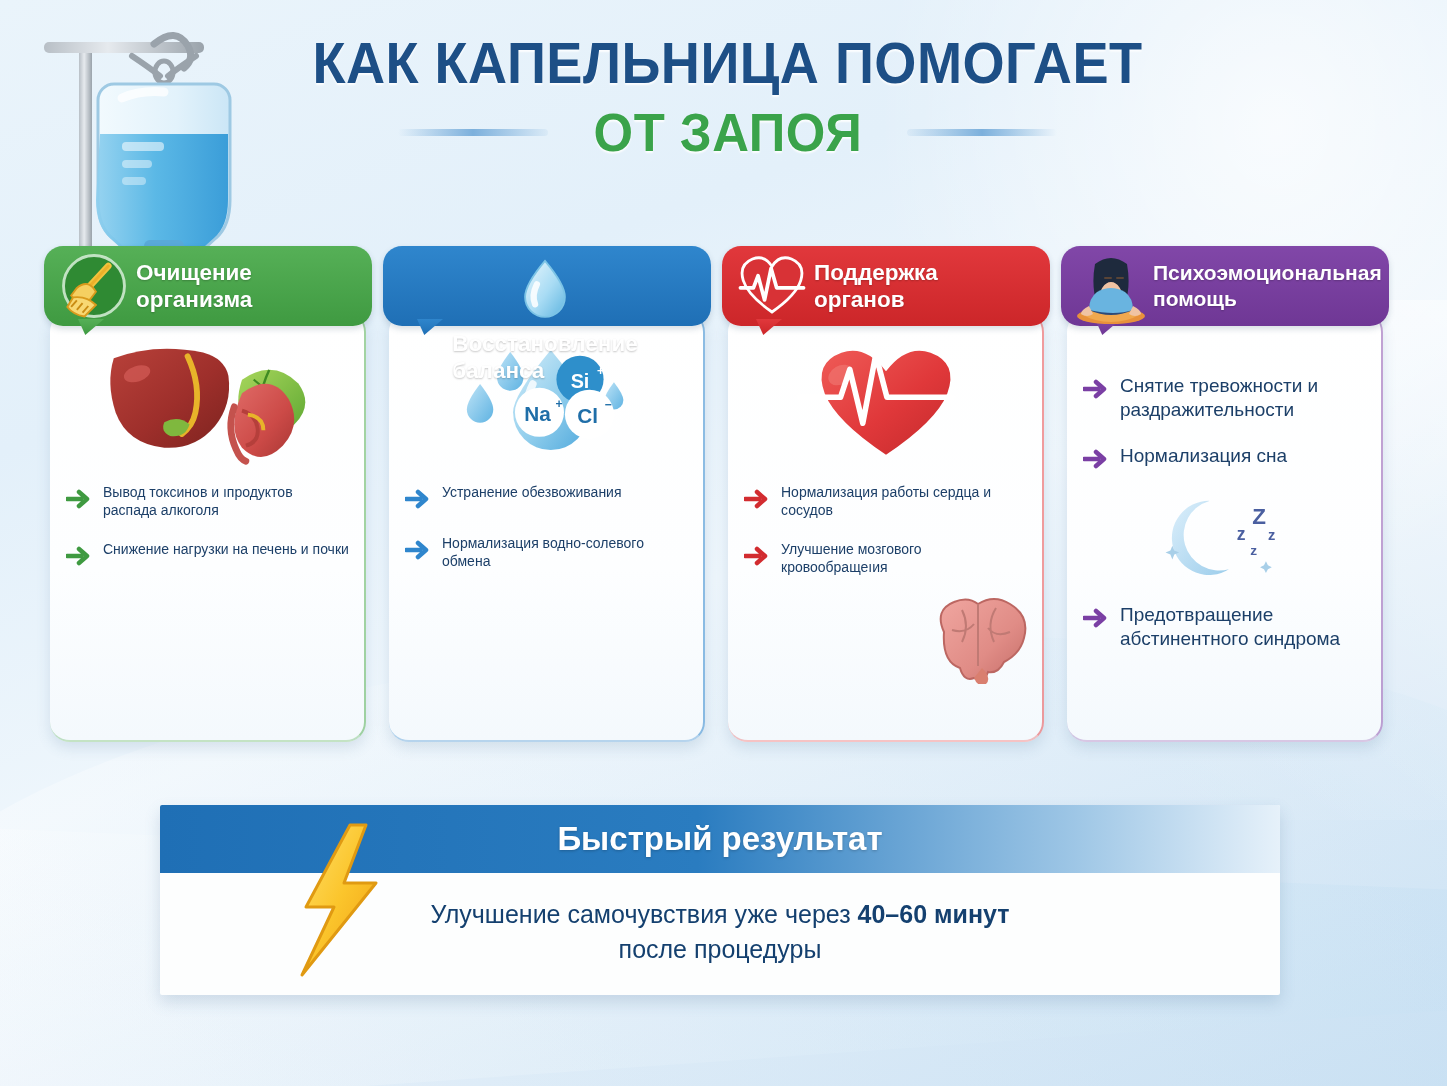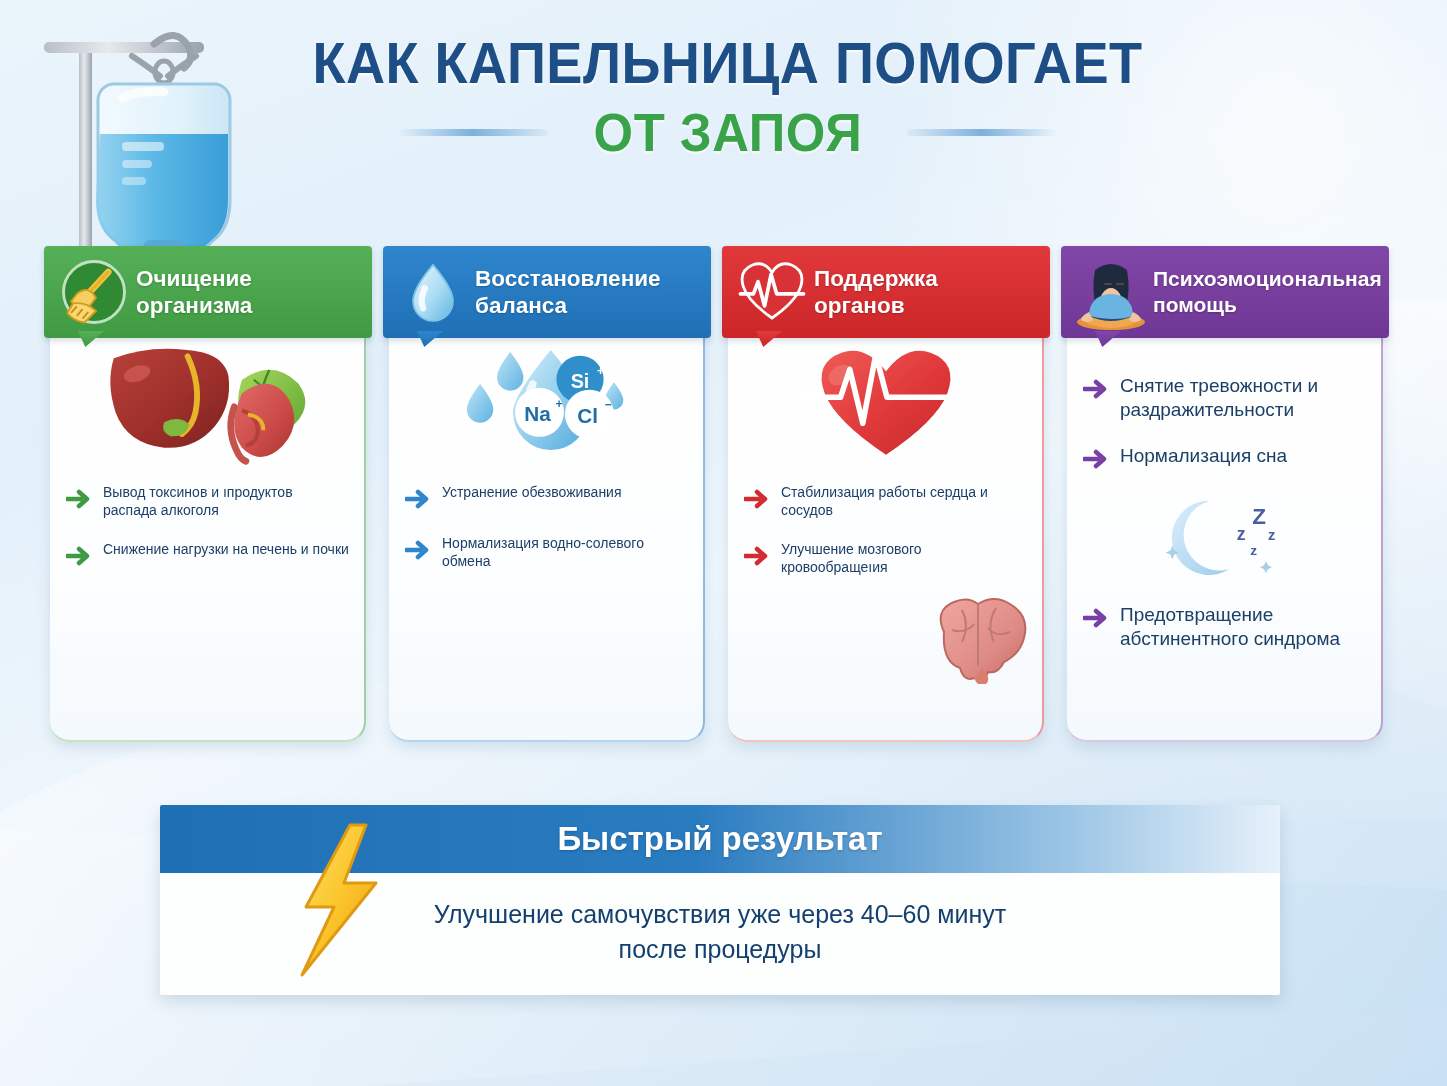--- a/index.html
+++ b/index.html
@@ -35,28 +35,28 @@
     text-shadow:0 2px 2px rgba(255,255,255,.9);transform:scaleX(.96);}
 
   
   .iv{position:absolute;left:36px;top:12px;width:230px;height:740px;pointer-events:none;}
 
   
   .cards{position:absolute;left:44px;top:246px;width:1366px;height:496px;
         display:flex;gap:11px;}
   .card{position:relative;width:328px;}
   .card-head{
-    position:relative;z-index:3;height:92px;border-radius:4px;
+    position:relative;z-index:3;height:80px;border-radius:19px;
     display:flex;align-items:center;box-sizing:border-box;padding:0 12px 0 8px;
     box-shadow:0 3px 6px rgba(40,70,100,.18);
   }
   .card-head:after{content:"";position:absolute;left:34px;bottom:-9px;width:26px;height:16px;
     background:inherit;clip-path:polygon(0 0,100% 0,28% 100%);z-index:-1;}
   .c1 .card-head{background:linear-gradient(180deg,#56b057,#3f9a41);}
-  .c2 .card-head{background:linear-gradient(180deg,#2f86cd,#1f6fb5);}
+  .c2 .card-head{background:linear-gradient(180deg,#2f86cd,#1f6fb5);flex-direction:column;}
   .c3 .card-head{background:linear-gradient(180deg,#e1383c,#cc2629);}
   .c4 .card-head{background:linear-gradient(180deg,#8147a8,#6f3795);}
   .head-icon{width:84px;height:84px;flex:0 0 84px;display:flex;align-items:center;justify-content:center;}
   .head-title{color:#fff;font-size:22.5px;font-weight:bold;line-height:1.22;
      text-shadow:0 1px 2px rgba(0,0,0,.22);flex:1;}
   .c4 .head-title{font-size:21px;}
 
   .card-body{
     position:absolute;left:6px;right:6px;top:66px;bottom:0;
     background:linear-gradient(180deg,#ffffff 0%,#fdfeff 60%,#f4f9fd 100%);
@@ -77,21 +77,21 @@
   .c4 .bullets{padding-top:14px;}
   .moon-row{display:flex;justify-content:center;margin:-4px 0 10px;}
 
   
   .banner{position:absolute;left:160px;top:805px;width:1120px;height:190px;
     background:#fdfefe;border-radius:2px;box-shadow:0 7px 16px rgba(70,110,150,.2);overflow:hidden;}
   .banner-head{height:68px;background:linear-gradient(90deg,#1f6fb5 0%,#2a7cc0 48%,#9fc7e6 82%,#e6f1fa 100%);
     display:flex;align-items:center;justify-content:center;}
   .banner-title{color:#fff;font-size:33px;font-weight:bold;text-shadow:0 1px 3px rgba(0,0,0,.22);}
   .banner-body{padding:24px 0 0;text-align:center;color:#14406f;font-size:25px;line-height:1.4;}
-  .banner-body b{font-weight:normal;margin-top:24px;}
+  .banner-body b{font-weight:bold;margin-top:24px;}
   .bolt{position:absolute;left:132px;top:16px;width:96px;height:158px;}
 </style>
 </head>
 <body>
 
 <div class="bg-wave w1"></div>
 <div class="bg-wave w2"></div>
 <div class="bg-wave w3"></div>
 <div class="bg-wave w4"></div>
 
@@ -311,21 +311,21 @@
           <path d="M22 66 h44 l10 -30 l14 58 l14 -74 l12 46 h70" stroke="#ffffff" stroke-width="6" fill="none" stroke-linecap="round" stroke-linejoin="round"></path>
         </svg>
       </div>
       <ul class="bullets">
         <li class="bullet">
           <span class="arrow">
             <svg viewBox="0 0 26 20" width="26" height="20">
                 <path d="M1 10 h14 M13 3 l8 7 l-8 7" stroke="#d22c30" stroke-width="4.5" fill="none" stroke-linecap="round" stroke-linejoin="round"></path>
               </svg>
           </span>
-          <span class="btext">Стабилизация работы сердца и сосудов</span>
+          <span class="btext">Нормализация работы сердца и сосудов</span>
         </li>
         <li class="bullet">
           <span class="arrow">
             <svg viewBox="0 0 26 20" width="26" height="20">
                 <path d="M1 10 h14 M13 3 l8 7 l-8 7" stroke="#d22c30" stroke-width="4.5" fill="none" stroke-linecap="round" stroke-linejoin="round"></path>
               </svg>
           </span>
           <span class="btext">Улучшение мозгового кровообращеıия</span>
         </li>
       </ul>

